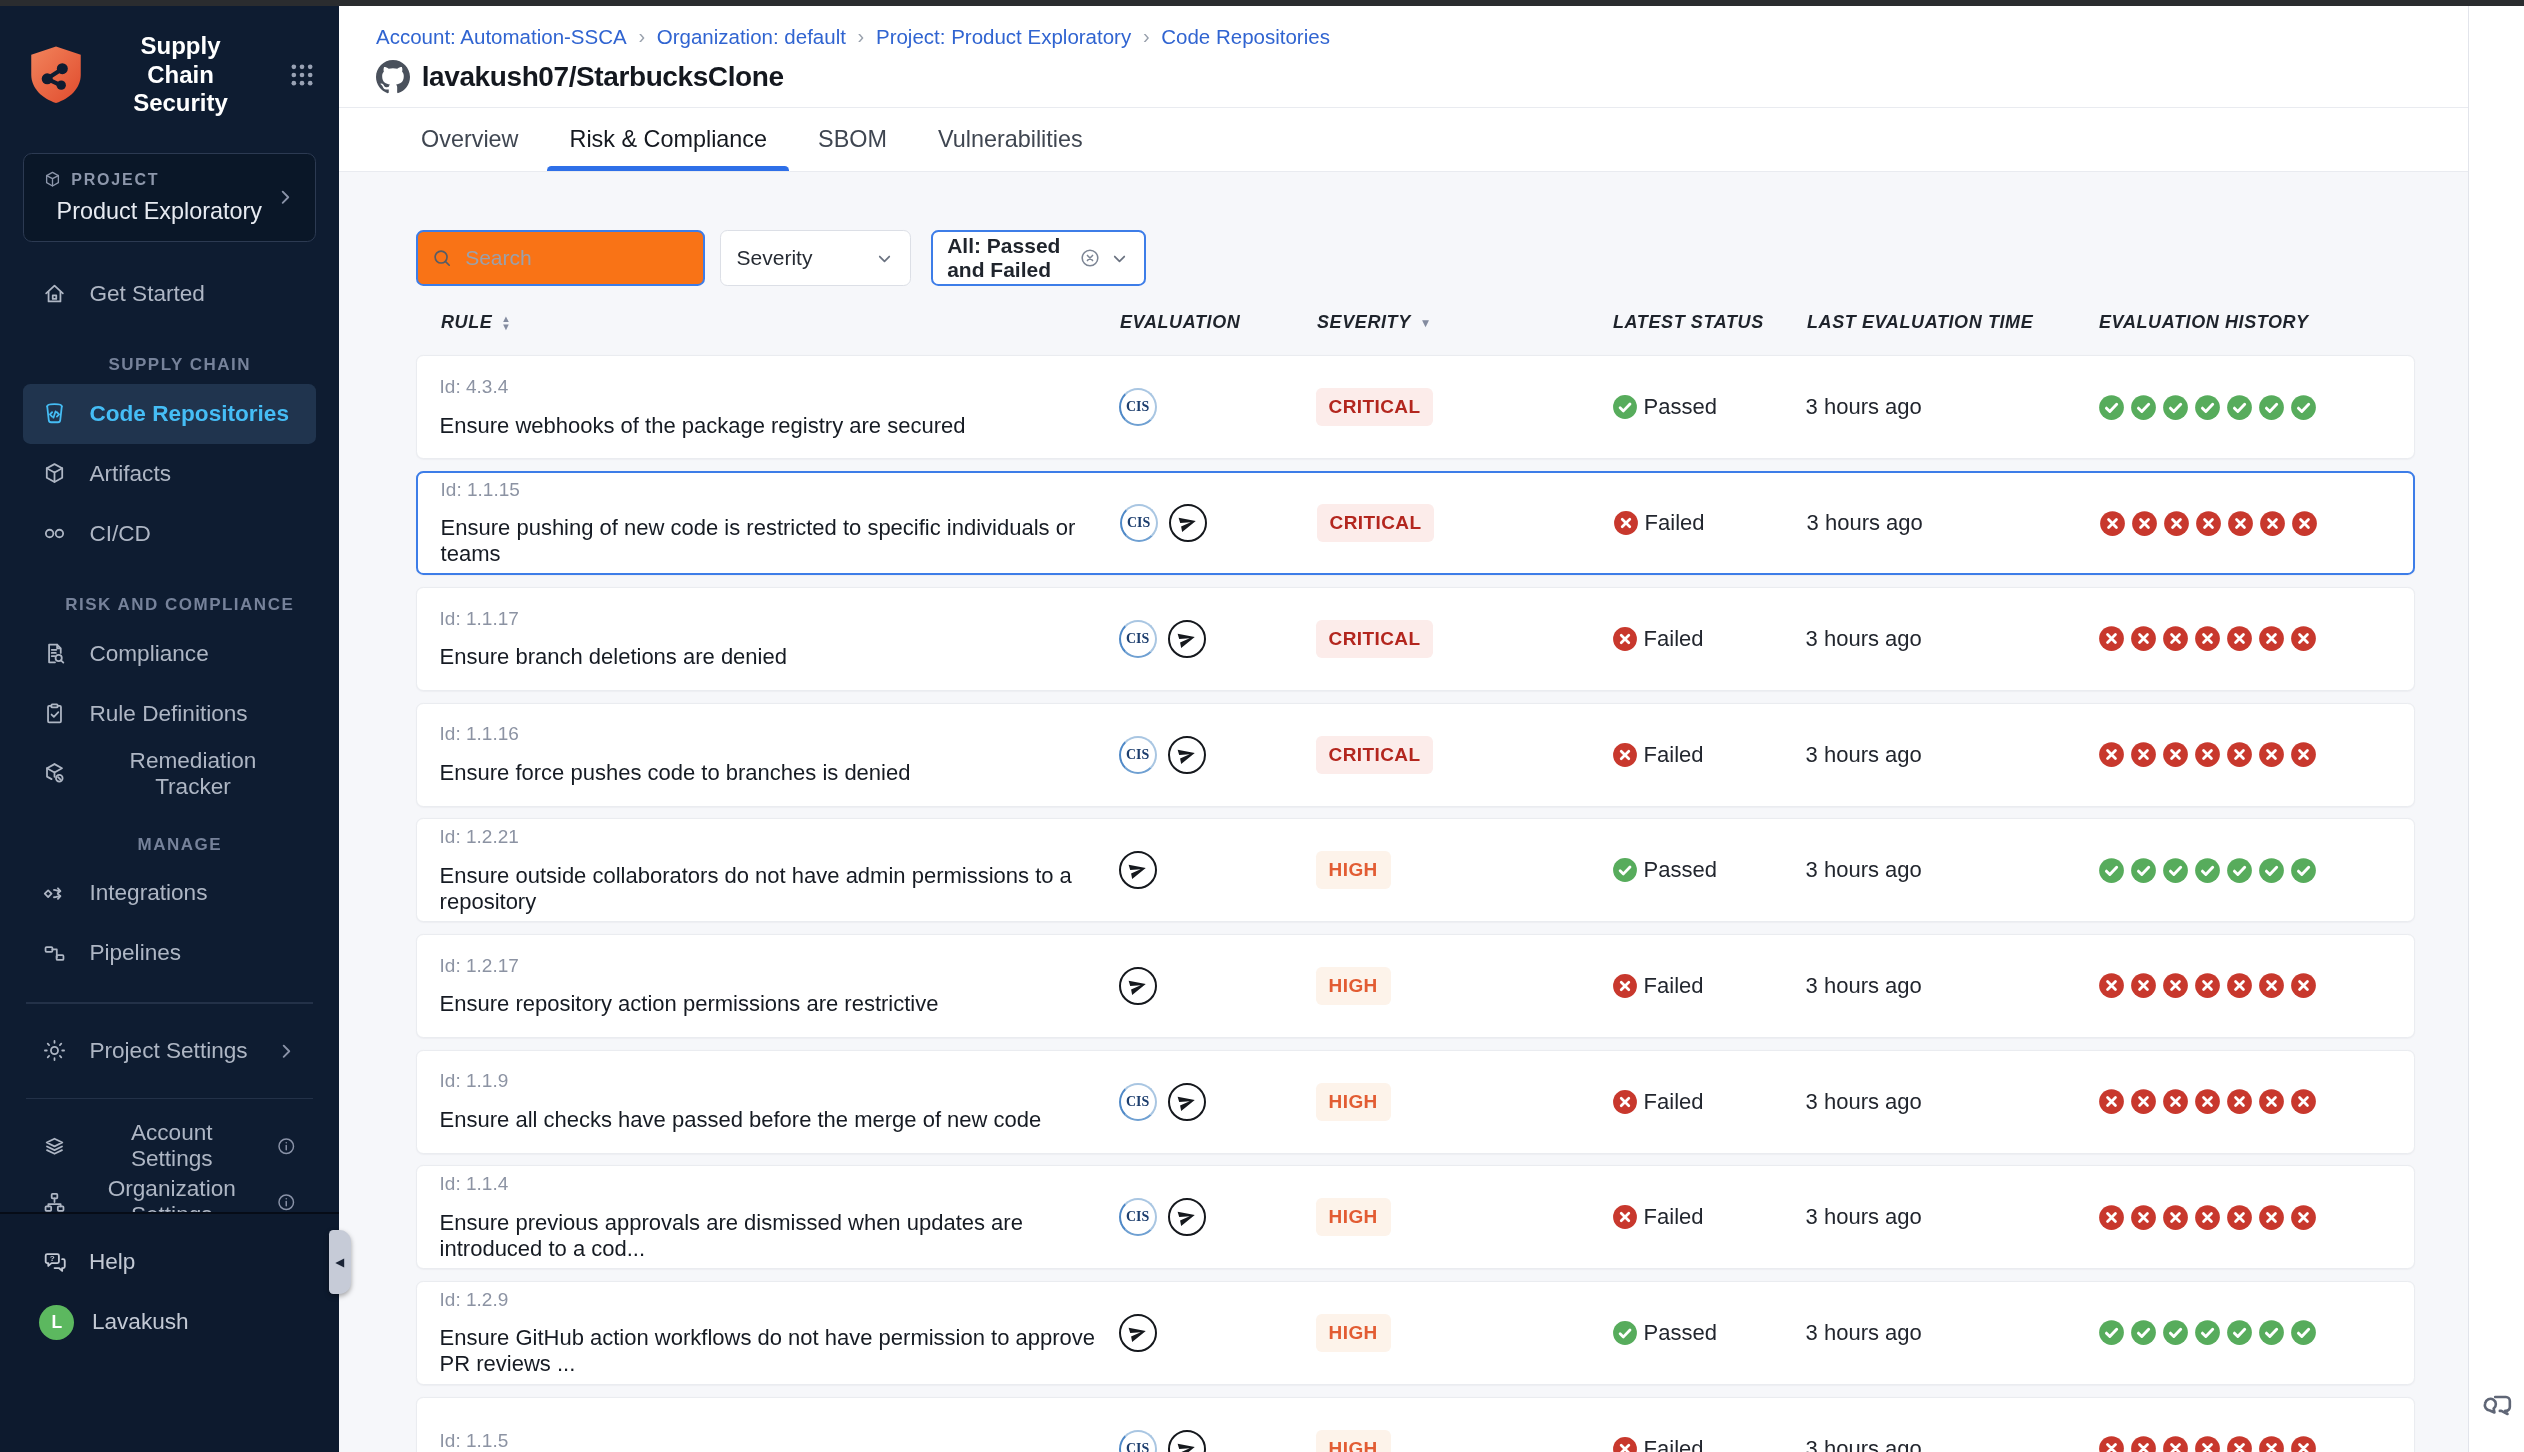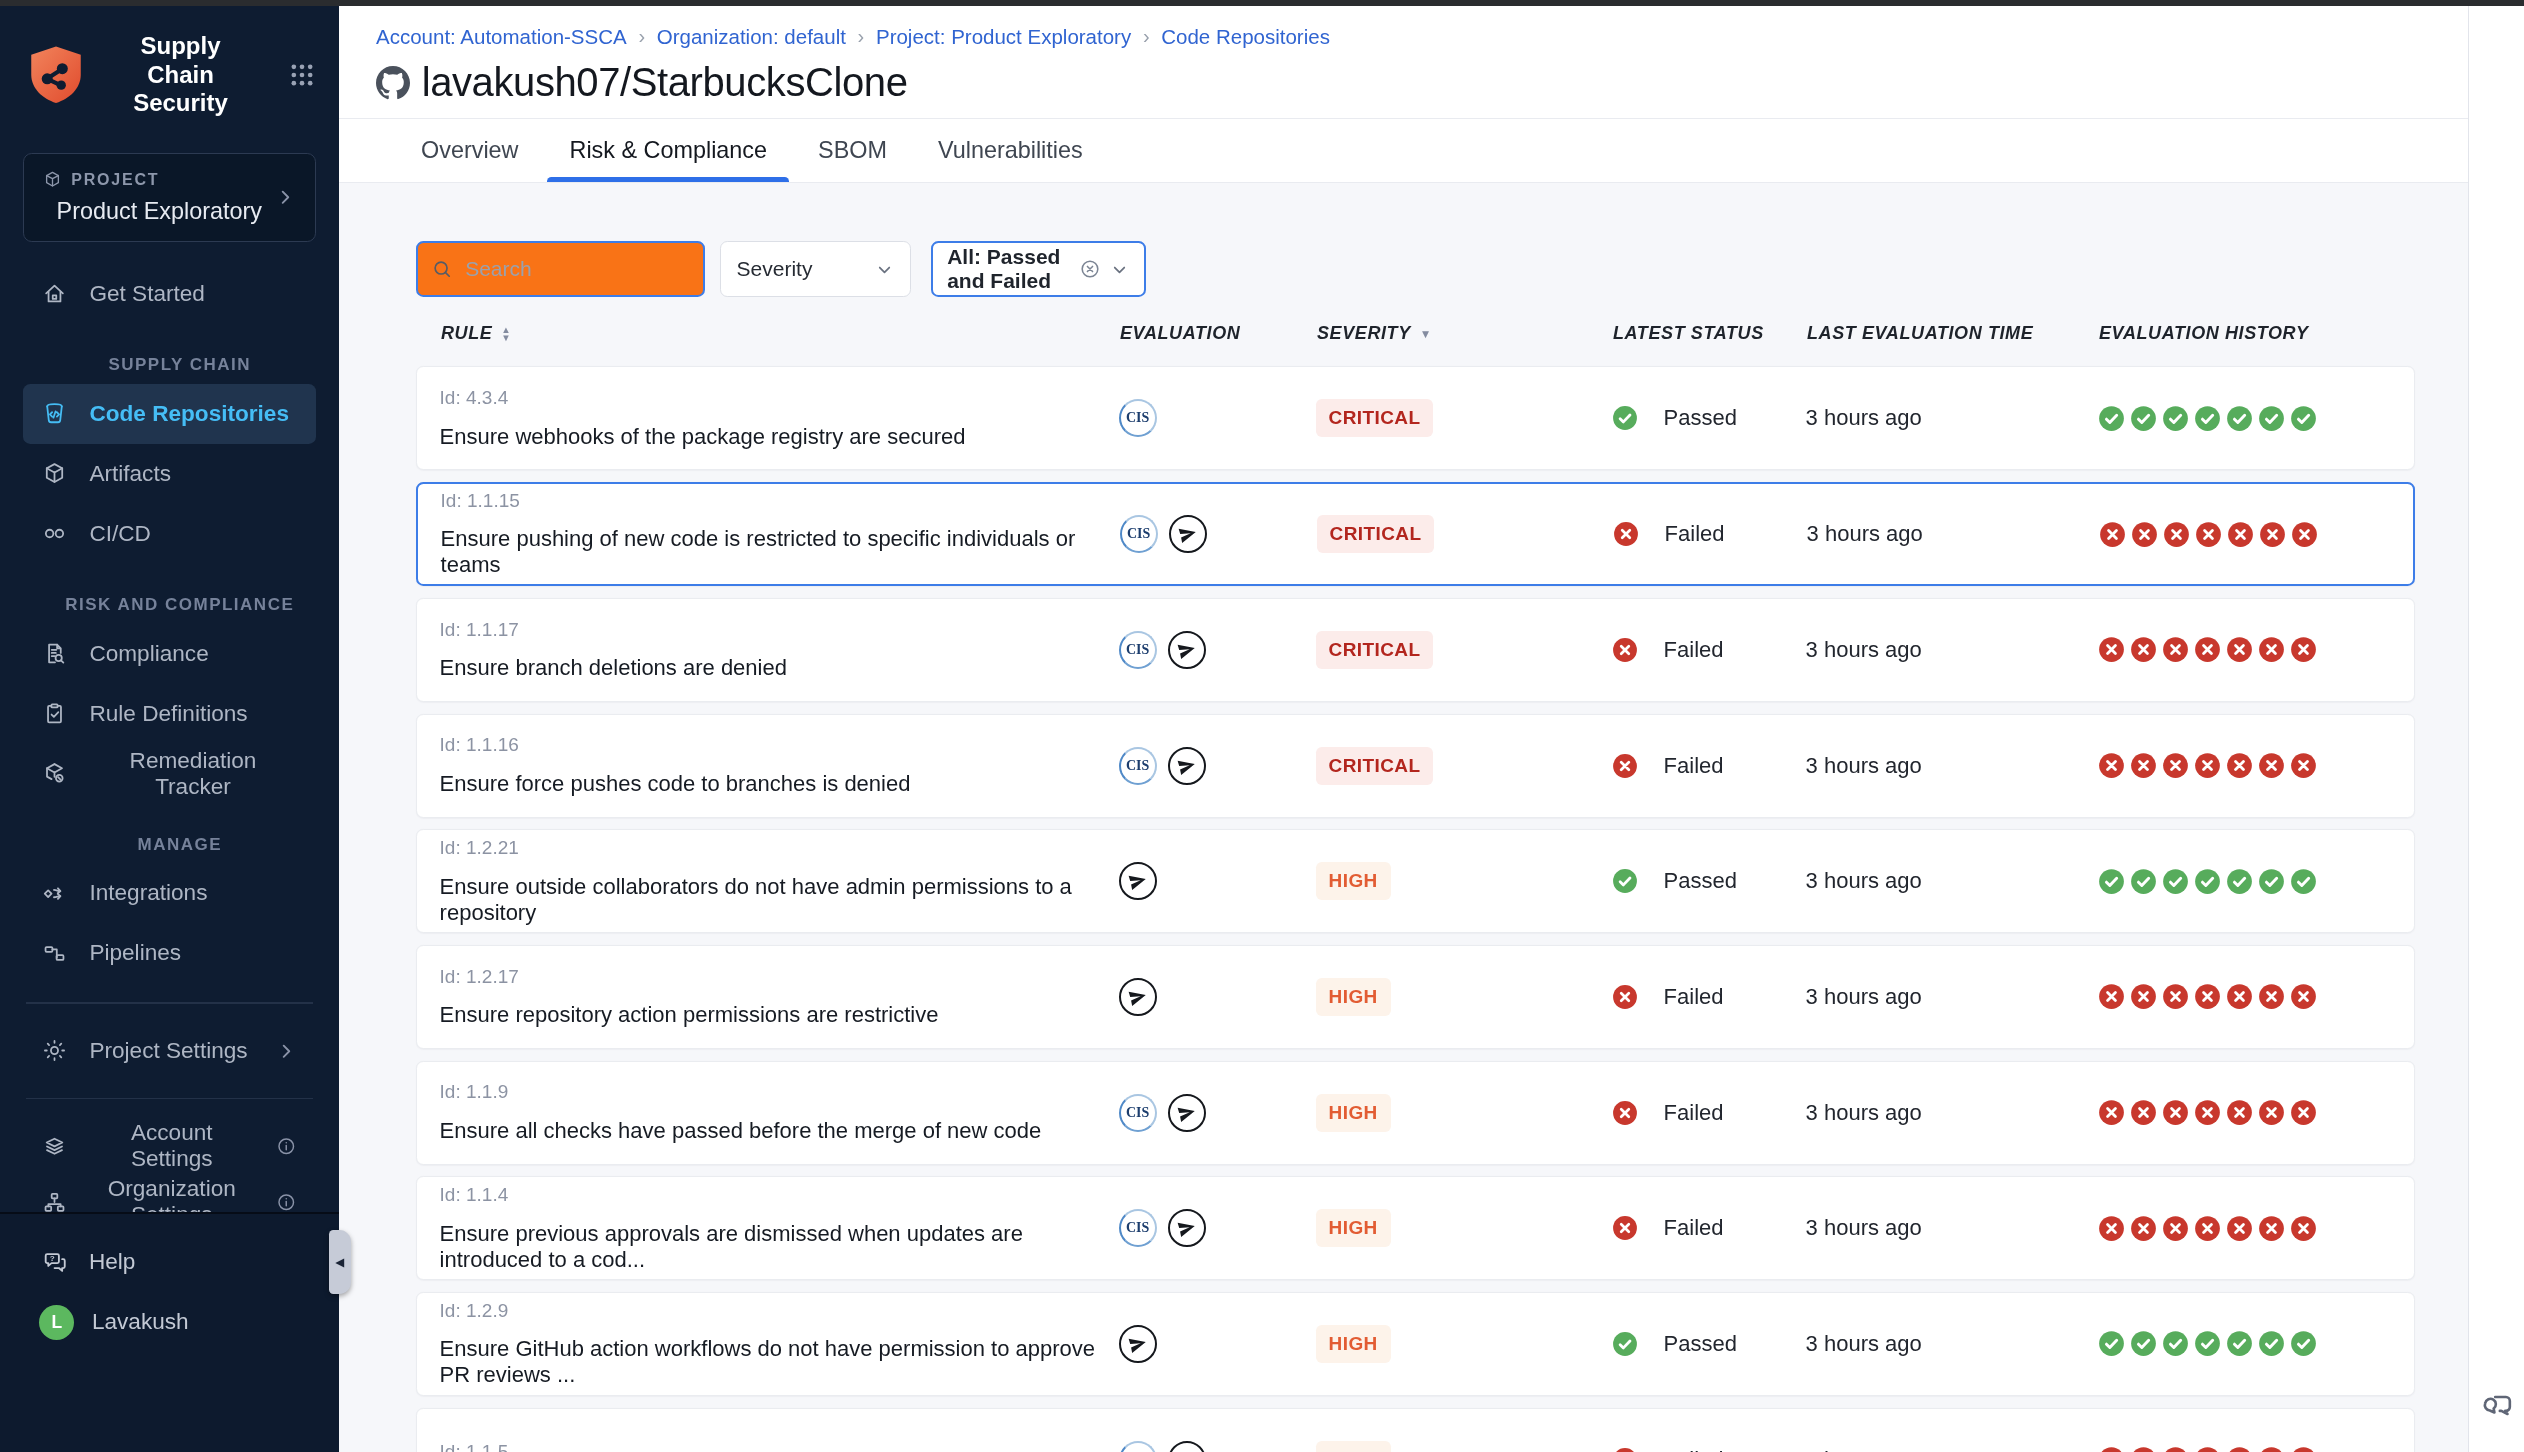--- a/index.html
+++ b/index.html
@@ -42,21 +42,21 @@
   .collapse-handle { position:absolute; right:-11.7px; top:1224px; width:22px; height:64px; background:#C6CBD7; border-radius:4.4px 11.7px 11.7px 4.4px; display:flex; align-items:center; justify-content:center; color:#1A2335; font-size:11.7px; z-index:6; box-shadow:0 2.2px 5.8px rgba(0,0,0,.35); cursor:pointer; }
 
   
   .main { flex:1; display:flex; flex-direction:column; min-width:0; }
   .page-head { background:#fff; padding:19px 0 13px 37px; border-bottom:1.5px solid #E9EBF0; flex-shrink:0; }
   .breadcrumb { display:flex; align-items:center; gap:11.7px; font-size:20.5px; }
   .crumb { color:#3064D1; cursor:pointer; }
   .crumb-sep { color:#98A0AC; font-size:20px; }
   .title-row { display:flex; align-items:center; gap:11.7px; margin-top:11.7px; }
   .gh-icon svg { width:34px; height:34px; fill:#4A515C; display:block; }
-  .page-title { font-size:40px; font-weight:400; color:#14181F; letter-spacing:-0.4px; }
+  .page-title { font-size:28px; font-weight:700; color:#14181F; letter-spacing:-0.4px; }
   .tabs { background:#fff; display:flex; gap:51px; padding-left:82px; height:64px; align-items:stretch; border-bottom:0.7px solid #E9EBF0; flex-shrink:0; }
   .tab { position:relative; font-size:23.4px; color:#3F4651; display:flex; align-items:center; cursor:pointer; }
   .tab.active { font-weight:400; color:#14181F; }
   .tab.active::after { content:""; position:absolute; left:-22px; right:-22px; bottom:0; height:5.8px; background:#2E6FE8; border-radius:4.4px 4.4px 0 0; }
 
   .content { flex:1; background:#F6F7FA; padding:58px 0 0 77px; overflow:hidden; }
   .filters { display:flex; align-items:center; }
   .search-box { width:289px; height:56px; border:2.2px solid #3D7DE8; background:#f97316; border-radius:7.3px; display:flex; align-items:center; padding:0 13px; }
   .search-box svg { width:22px; height:22px; color:#555C66; flex-shrink:0; }
   .search-box input { border:none; outline:none; background:transparent; font-size:21px; color:#2A2F38; margin-left:10.2px; width:100%; font-family:inherit; }
@@ -78,21 +78,21 @@
   .card.selected { border:2.2px solid #3D7DE8; }
   .rule-id { font-size:19px; color:#8C93A3; margin-bottom:14.6px; }
   .rule-text { font-size:22px; color:#161B23; }
   .standards { display:flex; gap:11.7px; align-items:center; }
   .cis-badge { width:38px; height:38px; border-radius:50%; border:2.2px solid #A9C6E2; border-left-color:#4E88C7; border-bottom-color:#6FA0D2; display:flex; align-items:center; justify-content:center; font-family:"Liberation Serif", serif; font-weight:700; font-size:14px; color:#1D3E6E; background:#fff; }
   .plane-badge { width:38px; height:38px; border-radius:50%; border:2.9px solid #15181D; display:flex; align-items:center; justify-content:center; background:#fff; }
   .plane-badge svg { width:20px; height:20px; fill:#15181D; transform:rotate(-14deg); }
   .badge { display:inline-block; padding:8px 13px; border-radius:5.8px; font-size:19px; font-weight:700; letter-spacing:0.4px; }
   .badge.CRITICAL { color:#B3261E; background:#FCECEA; }
   .badge.HIGH { color:#E25C33; background:#FDF3EA; }
-  .status { display:flex; align-items:center; gap:26px; font-size:22px; color:#22262E; }
+  .status { display:flex; align-items:center; gap:6px; font-size:22px; color:#22262E; }
   .status svg { width:26px; height:26px; }
   .time { font-size:22px; color:#22262E; }
   .history { display:flex; gap:5.1px; }
   .history svg { width:27px; height:27px; }
 
   .right-rail { width:57px; flex-shrink:0; background:#fff; border-left:1.5px solid #E2E4EB; display:flex; flex-direction:column; justify-content:flex-end; align-items:center; padding-bottom:26px; }
   .chat-icon { color:#5F6676; cursor:pointer; } .chat-icon svg { width:37px; height:37px; }
 </style>
 </head>
 <body>

